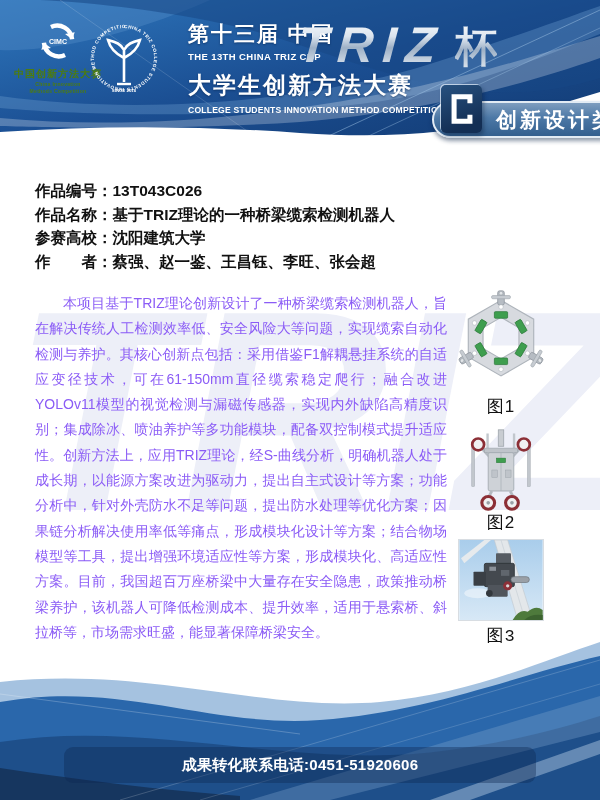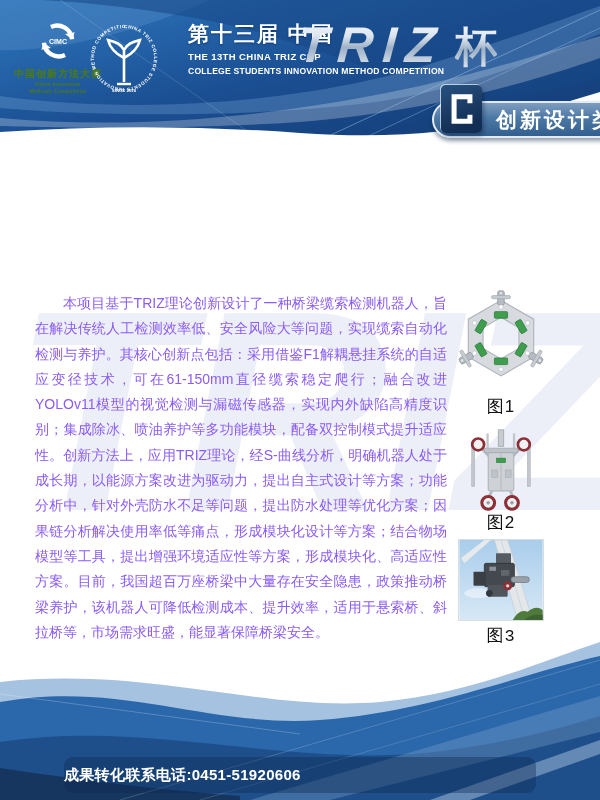--- a/index.html
+++ b/index.html
@@ -61,23 +61,23 @@
     text-indent:2em; color:#8b5cf6; font-weight:500;
   }
   .figures { position:absolute; left:445px; top:290px; width:112px; z-index:1;
     display:flex; flex-direction:column; align-items:center; }
   .fig-caption { font-size:17px; color:#111; letter-spacing:1px; line-height:22px; }
   .cap1 { margin-top:6px; } .cap2 { } .cap3 { margin-top:6px;font-family:Liberation Mono, monospace; }
   .fig2-svg { margin-top:10px; } .fig3-svg { margin-top:6px; box-shadow:0 0 0 1px #d8dde2; }
   
   .footer { position:absolute; left:0; top:630px; width:600px; height:170px; z-index:2; pointer-events:none; }
   .contact-bar {
-    position:absolute; left:64px; top:127px; width:472px; height:36px;
+    position:absolute; left:64px; top:117px; width:472px; height:36px;
     border-radius:9px; background:rgba(12,40,82,.38);
-    display:flex; align-items:center; justify-content:flex-start; gap:36px;
+    display:flex; align-items:center; justify-content:center; gap:36px;
   }
   .contact-text { color:#fff; font-size:15px; font-weight:bold; letter-spacing:.3px; white-space:nowrap; }
 </style>
 </head>
 <body>
 
 <div class="page">
 
   <div class="header">
     <svg class="header-bg" width="600" height="140" viewBox="0 0 600 140">
@@ -120,39 +120,54 @@
         <textPath href="#ringPath">CHINA TRIZ COLLEGE STUDENTS INNOVATION METHOD COMPETITION</textPath>
       </text>
       <path d="M40 36 L40 70 M40 46 C32 42 26 36 24 28 C32 30 37 32 40 38 C43 32 48 30 56 28 C54 36 48 42 40 46" fill="none" stroke="#ffffff" stroke-width="2.6"></path>
       <path d="M33 72 L47 72" stroke="#ffffff" stroke-width="2.4"></path>
       <text x="40" y="80" text-anchor="middle" font-size="4.4" font-weight="bold" fill="#ffffff">SINCE 2016</text>
     </svg>
 
     <div class="title-block">
       <div class="title-cn">第十三届 中国</div>
       <div class="title-en">THE 13TH CHINA TRIZ CUP</div>
+      <div class="subtitle-cn">大学生创新方法大赛</div>
       <div class="subtitle-en">COLLEGE STUDENTS INNOVATION METHOD COMPETITION</div>
     </div>
     <div class="triz-wrap">
       <span class="metallic triz-text">TRIZ</span>
       <span class="metallic cup-text">杯</span>
     </div>
 
     <div class="badge-pill">
       <span class="badge-label">创新设计类</span>
     </div>
     <div class="badge-square">
       <svg width="30" height="36" viewBox="0 0 40 50">
         <path d="M31 17 V8 H9 V42 H31 V33" fill="none" stroke="#ffffff" stroke-width="7"></path>
       </svg>
     </div>
   </div>
 
   <div class="watermark">TRIZ</div>
 
+  <div class="meta">
+    <div class="meta-row">
+      <span>作品编号：</span><span>13T043C026</span>
+    </div>
+    <div class="meta-row">
+      <span>作品名称：</span><span>基于TRIZ理论的一种桥梁缆索检测机器人</span>
+    </div>
+    <div class="meta-row">
+      <span>参赛高校：</span><span>沈阳建筑大学</span>
+    </div>
+    <div class="meta-row">
+      <span>作　　者：</span><span>蔡强、赵一鉴、王昌钰、李旺、张会超</span>
+    </div>
+  </div>
 
   <div class="abstract">本项目基于TRIZ理论创新设计了一种桥梁缆索检测机器人，旨在解决传统人工检测效率低、安全风险大等问题，实现缆索自动化检测与养护。其核心创新点包括：采用借鉴F1解耦悬挂系统的自适应变径技术，可在61-150mm直径缆索稳定爬行；融合改进YOLOv11模型的视觉检测与漏磁传感器，实现内外缺陷高精度识别；集成除冰、喷油养护等多功能模块，配备双控制模式提升适应性。创新方法上，应用TRIZ理论，经S-曲线分析，明确机器人处于成长期，以能源方案改进为驱动力，提出自主式设计等方案；功能分析中，针对外壳防水不足等问题，提出防水处理等优化方案；因果链分析解决使用率低等痛点，形成模块化设计等方案；结合物场模型等工具，提出增强环境适应性等方案，形成模块化、高适应性方案。目前，我国超百万座桥梁中大量存在安全隐患，政策推动桥梁养护，该机器人可降低检测成本、提升效率，适用于悬索桥、斜拉桥等，市场需求旺盛，能显著保障桥梁安全。</div>
 
   <div class="figures">
 
     <svg width="104" height="100" viewBox="0 0 110 104">
       <path fill-rule="evenodd" fill="#d7dadf" stroke="#aeb4bb" stroke-width="1.2" d="M55,10 L89.6,30 L89.6,70 L55,90 L20.4,70 L20.4,30 Z
                M55,28 L74,39 L74,61 L55,72 L36,61 L36,39 Z"></path>
       <g>
         <rect x="51.5" y="0" width="7" height="15" rx="2" fill="#b6bcc3" stroke="#8f969e" stroke-width="0.8"></rect>

